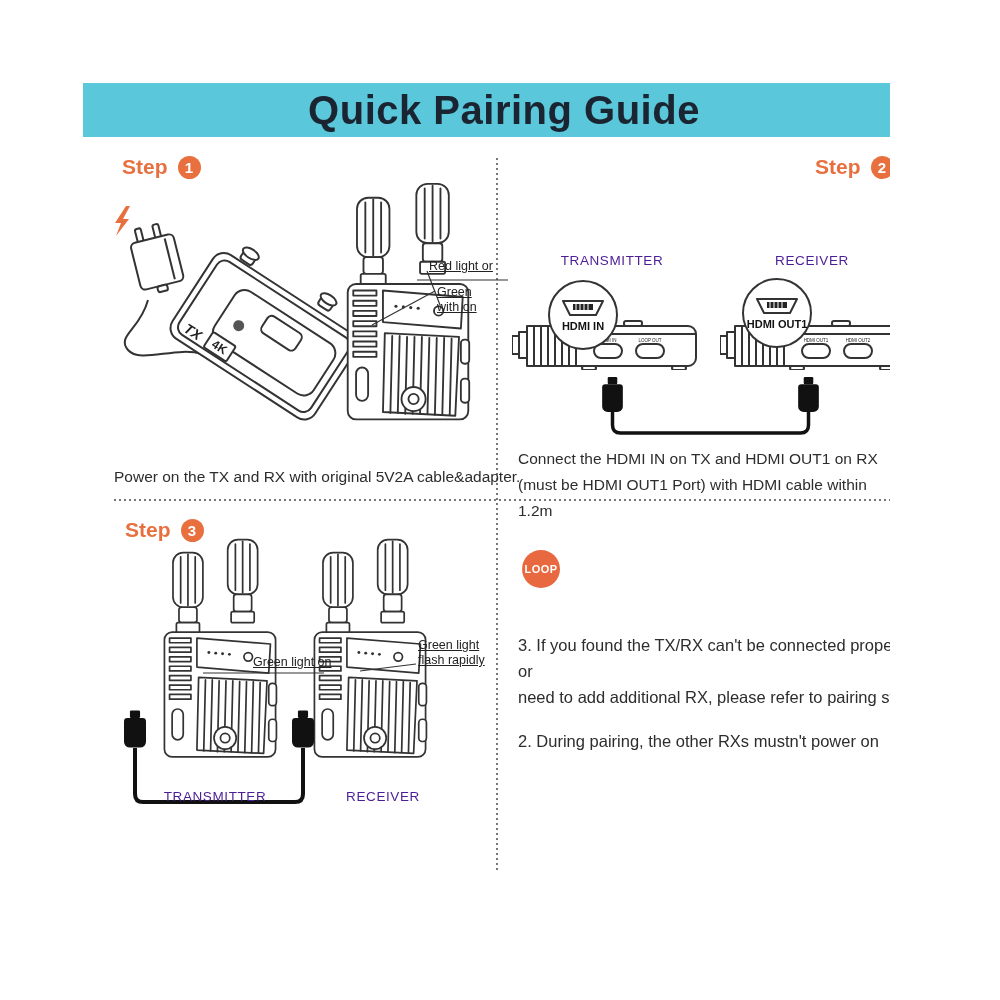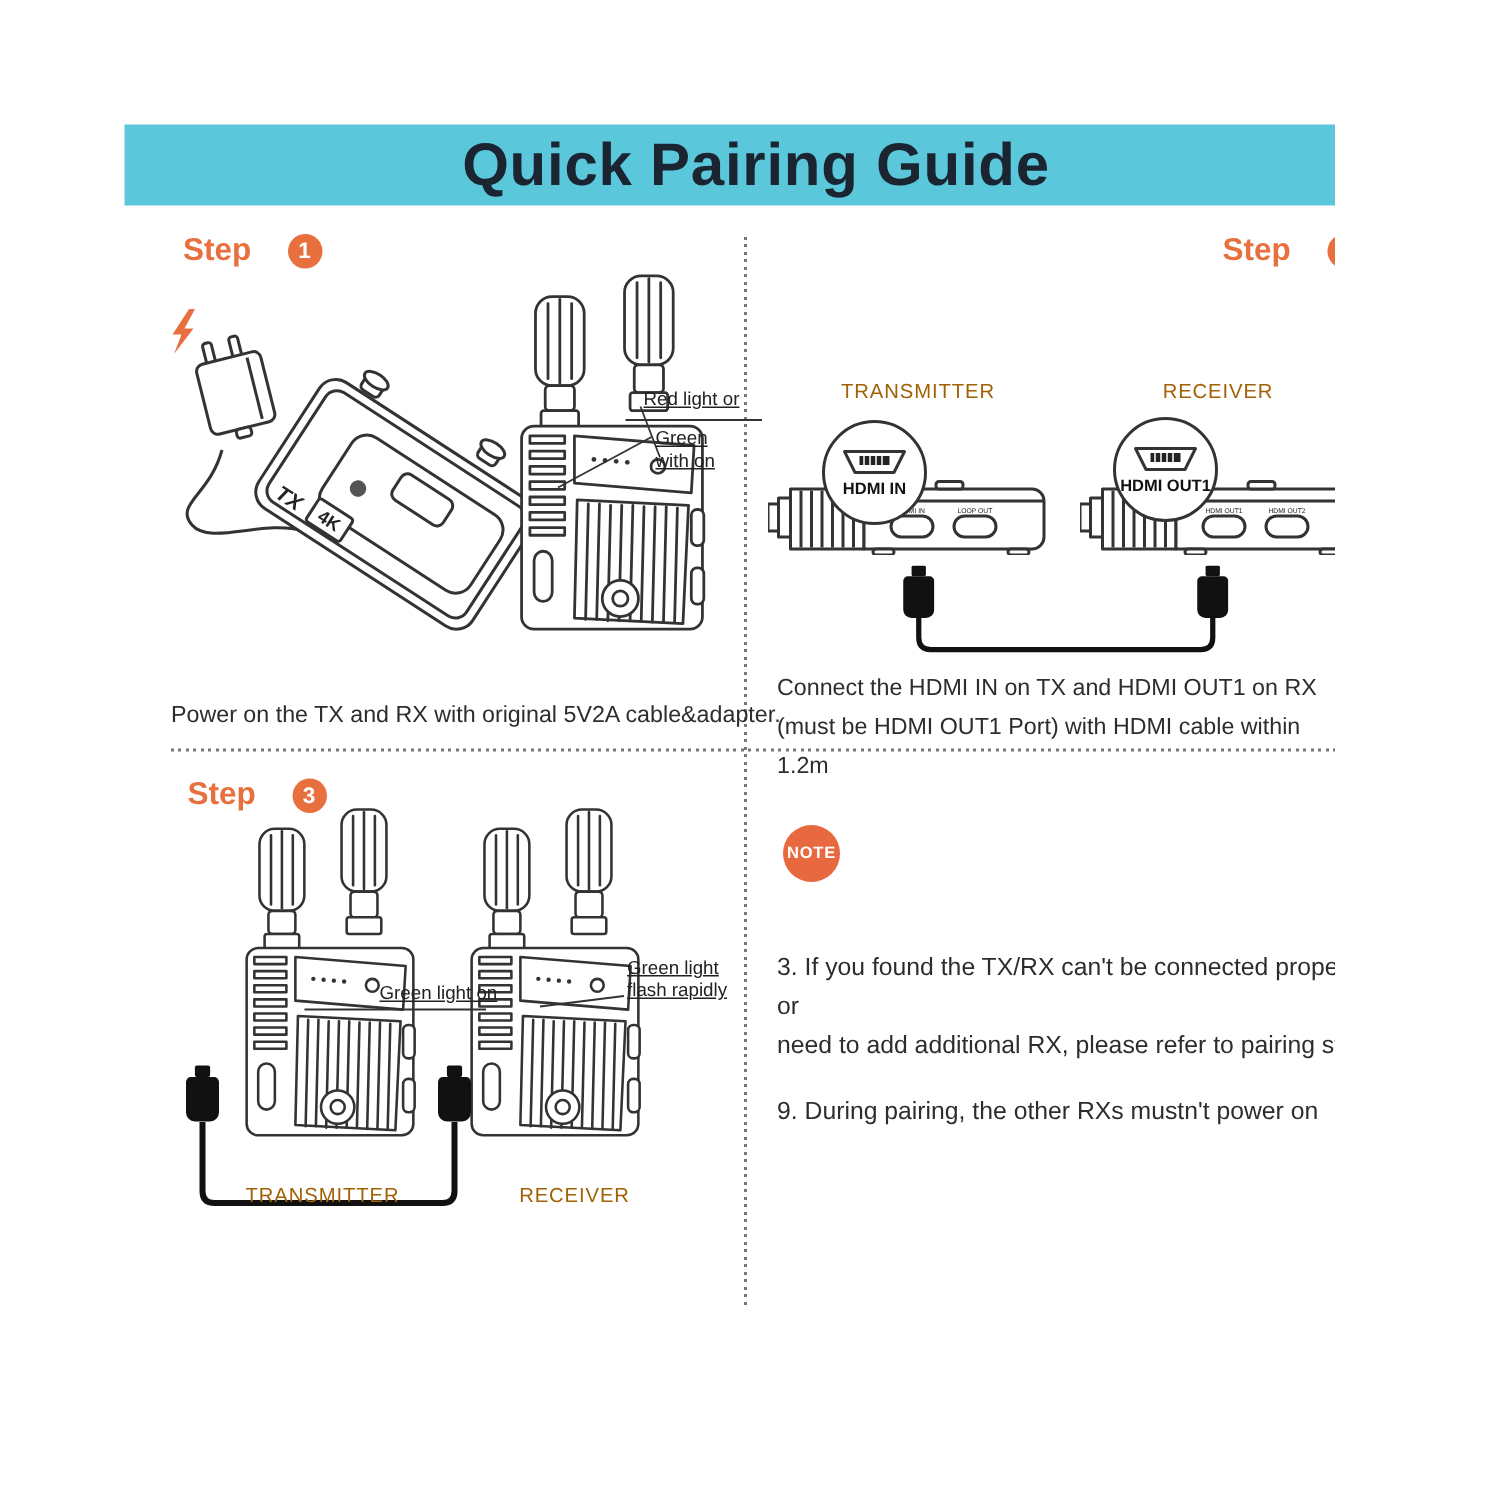--- a/index.html
+++ b/index.html
@@ -12,28 +12,28 @@
           display:flex;align-items:center;justify-content:center;}
   .banner h1{margin:0;font-size:40px;font-weight:700;color:#1A2531;letter-spacing:.5px;}
 
   
   .divider-v{left:496px;top:158px;width:2px;height:712px;
      background-image:repeating-linear-gradient(to bottom,#777 0 2px,transparent 2px 5px);}
   .divider-h{left:114px;top:499px;width:814px;height:2px;
      background-image:repeating-linear-gradient(to right,#777 0 2px,transparent 2px 5px);}
 
   
-  .step-label{display:flex;align-items:flex-end;gap:24px;}
+  .step-label{display:flex;align-items:flex-end;gap:10px;}
   .step-word{font-size:21px;font-weight:700;color:#E8703F;}
   .step-badge{width:23px;height:23px;border-radius:50%;background:#E8703F;color:#fff;
       font-size:15px;font-weight:700;display:flex;align-items:center;justify-content:center;}
 
   .caption{font-size:15.5px;line-height:26px;color:#2d2d2d;white-space:pre-line;}
   .annotation{font-size:12.5px;line-height:15px;color:#222;white-space:pre-line;text-decoration:underline;}
-  .device-label{font-size:13.5px;letter-spacing:.6px;color:#a16207;transform:translateX(-50%);}
+  .device-label{font-size:13.5px;letter-spacing:.6px;color:#4c1d95;transform:translateX(-50%);}
 
   
   .magnifier{width:66px;height:66px;border-radius:50%;background:#fff;border:2px solid #333;
       display:flex;flex-direction:column;align-items:center;justify-content:center;gap:1px;z-index:5;}
   .mag-label{font-size:11px;font-weight:600;color:#111;}
 
   
   .note-badge{left:522px;top:550px;width:38px;height:38px;border-radius:50%;background:#E8693F;
       color:#fff;font-size:11px;font-weight:700;letter-spacing:.5px;
       display:flex;align-items:center;justify-content:center;}
@@ -247,20 +247,20 @@
   </svg>
 
   <div class="abs annotation" style="left:253px;top:655px;">Green light on</div>
   <div class="abs annotation" style="left:418px;top:638px;">Green light
 flash rapidly</div>
 
   <div class="abs device-label" style="left:215px;top:789px;">TRANSMITTER</div>
   <div class="abs device-label" style="left:383px;top:789px;">RECEIVER</div>
 
 
-  <div class="abs note-badge">NOTE</div>
+  <div class="abs note-badge">LOOP</div>
   <div class="abs note-text">
     <p>3. If you found the TX/RX can't be connected properly or
 need to add additional RX, please refer to pairing steps.</p>
-    <p>9. During pairing, the other RXs mustn't power on</p>
+    <p>2. During pairing, the other RXs mustn't power on</p>
   </div>
 
 </div>
 
 </body></html>

